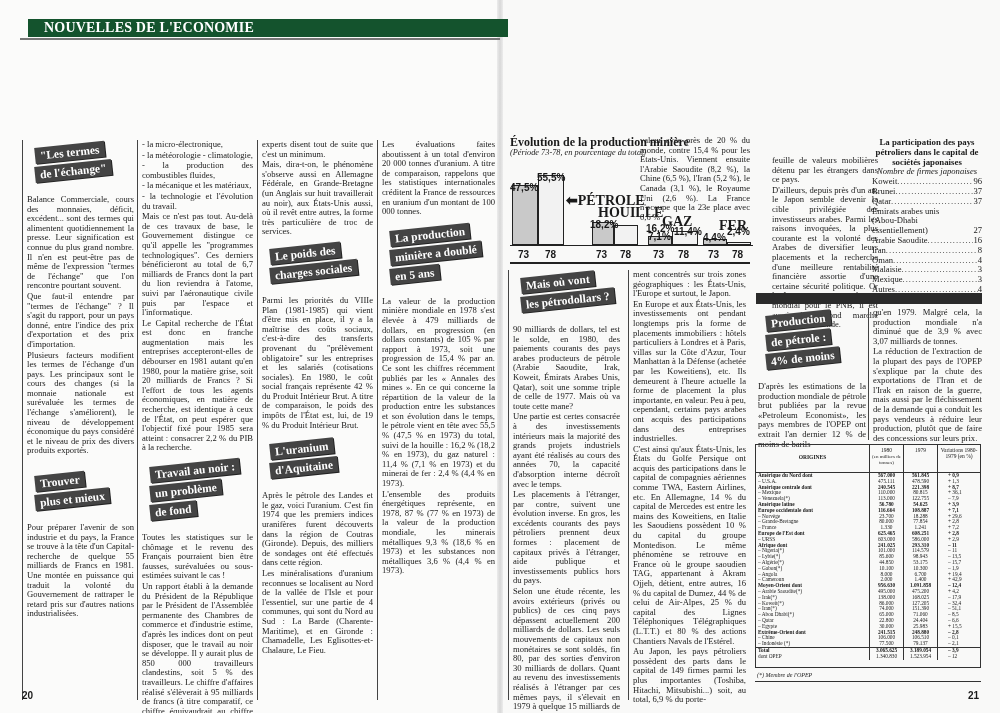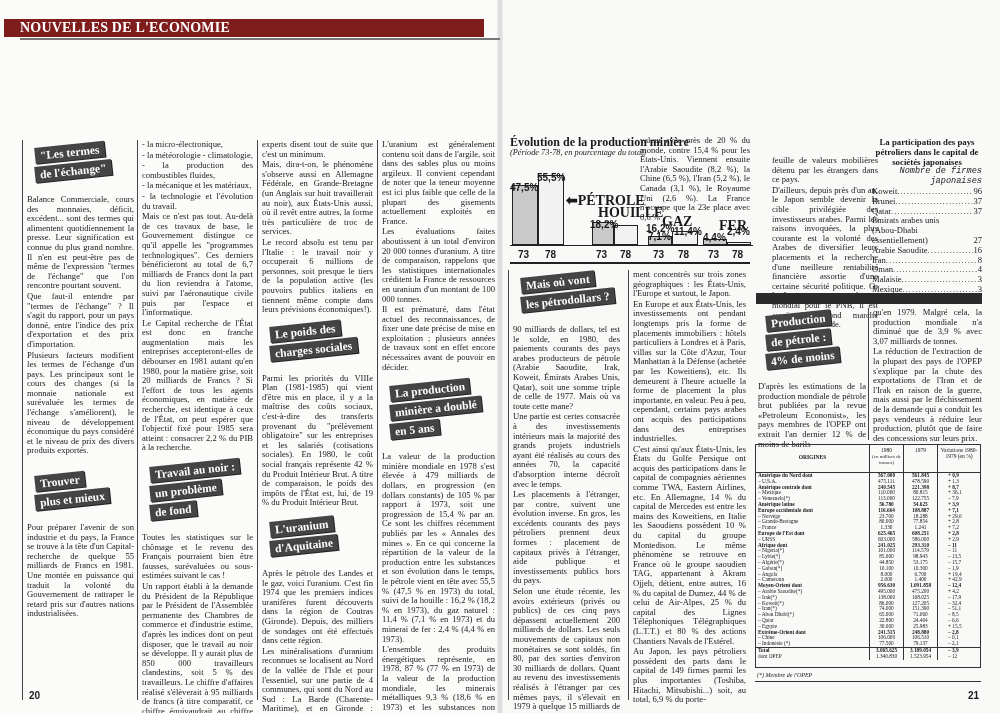--- a/index.html
+++ b/index.html
@@ -3,21 +3,21 @@
 <meta charset="utf-8">
 <style>
   * { box-sizing: border-box; margin: 0; padding: 0; }
   html, body { width: 1000px; height: 713px; background: #fff; overflow: hidden; }
   body { font-family: "Liberation Serif", serif; color: #1a1a1a; position: relative; }
   .page { position: absolute; top: 0; height: 713px; background: #fbfbfa; }
   .page.left { left: 0; width: 500px; }
   .page.right { left: 500px; width: 500px; background: #f9f9f8; }
   .gutter { position: absolute; left: 497px; top: 0; width: 6px; height: 713px; background: linear-gradient(90deg, #ececec, #d8d8d8, #ececec); }
 
-  .header-bar { position: absolute; left: 4px; top: 19px; width: 480px; height: 18px; background: #7f1d1d; }
+  .header-bar { position: absolute; left: 28px; top: 19px; width: 480px; height: 18px; background: #14532d; }
   .header-bar span { position: absolute; left: 16px; top: 1px; color: #fff; font-weight: bold; font-size: 14px; letter-spacing: 0.2px; font-family: "Liberation Serif", serif; }
   .header-rule { position: absolute; left: 20px; top: 38px; width: 480px; height: 2px; background: #777; }
 
   .col { position: absolute; font-size: 8.6px; line-height: 9.6px; text-align: justify; hyphens: auto; padding-left: 4px; border-left: 1px solid #444; }
   .col p { margin-bottom: 0; text-indent: 0; }
   .col p + p { margin-top: 1px; }
 
   .kicker { display: inline-block; background: #444; color: #fff; font-weight: bold; font-size: 11.5px; line-height: 14px; padding: 1px 5px; margin: 1px 0; transform: rotate(-6deg); transform-origin: left center; box-shadow: 1px 1px 0 #222; }
   .kicker-block { margin: 8px 0 12px 8px; }
   .kicker-block .kicker { display: table; margin-bottom: 3px; }
@@ -34,21 +34,21 @@
   .bar.b78 { background: #f2f2f2; }
   .bar-label { position: absolute; font-weight: bold; font-size: 10px; font-family: "Liberation Sans", sans-serif; white-space: nowrap; }
   .year-label { position: absolute; bottom: 0; font-weight: bold; font-size: 10px; font-family: "Liberation Sans", sans-serif; }
   .cat-label { position: absolute; font-weight: bold; font-size: 14px; font-family: "Liberation Serif", serif; white-space: nowrap; }
   .chart-axis { position: absolute; left: 0; bottom: 14px; width: 243px; height: 1px; background: #222; }
   .chart-bottom-rule { position: absolute; left: 510px; top: 262px; width: 240px; height: 2px; background: #222; }
 
   
   .side-box { position: absolute; left: 872px; top: 138px; width: 110px; font-size: 8.6px; line-height: 9.8px; }
   .side-box .sb-title { font-weight: bold; text-align: center; font-size: 8.8px; line-height: 9.8px; }
-  .side-box .sb-sub { font-style: italic; text-align: right; font-family: Liberation Mono, monospace; }
+  .side-box .sb-sub { font-style: italic; text-align: center; }
   .sb-row { display: flex; justify-content: space-between; white-space: nowrap; overflow: hidden; }
   .sb-row .dots { flex: 1; overflow: hidden; letter-spacing: 1px; }
   .sb-row .dots::after { content: "........................................"; }
 
   .dark-bar { position: absolute; left: 756px; top: 293px; width: 226px; height: 11px; background: #2b2b2b; }
 
   
   .tbl-wrap { position: absolute; left: 755px; top: 444px; width: 226px; height: 224px; border: 1px solid #333; font-size: 5.3px; line-height: 5.8px; font-family: "Liberation Serif", serif; }
   .tbl-head { display: grid; grid-template-columns: 113px 34px 34px 43px; border-bottom: 1px solid #333; height: 28px; }
   .tbl-head div { border-left: 1px solid #333; text-align: center; font-size: 5.5px; padding-top: 3px; }
@@ -103,49 +103,46 @@
     <span class="kicker">un problème</span>
     <span class="kicker">de fond</span>
   </div>
   <p>Toutes les statistiques sur le chômage et le revenu des Français pourraient bien être fausses, surévaluées ou sous-estimées suivant le cas !</p>
   <p>Un rapport établi à la demande du Président de la République par le Président de l'Assemblée permanente des Chambres de commerce et d'industrie estime, d'après les indices dont on peut disposer, que le travail au noir se développe. Il y aurait plus de 850 000 travailleurs clandestins, soit 5 % des travailleurs. Le chiffre d'affaires réalisé s'élèverait à 95 milliards de francs (à titre comparatif, ce chiffre équivaudrait au chiffre d'affaires du secteur automobile tout entier) et les</p>
 </div>
 
 <div class="col" style="left:257px; top:140px; width:116px; height:560px;">
   <p>experts disent tout de suite que c'est un minimum.</p>
   <p>Mais, dira-t-on, le phénomène s'observe aussi en Allemagne Fédérale, en Grande-Bretagne (un Anglais sur huit travaillerait au noir), aux États-Unis aussi, où il revêt entre autres, la forme très particulière de troc de services.</p>
-  <p>Le record absolu est tenu par l'Italie : le travail noir y occuperait 6 millions de personnes, soit presque le tiers de la population active (les pouvoirs publics italiens en tiennent même compte dans leurs prévisions économiques!).</p>
   <div class="kicker-block" style="margin-top:12px;">
     <span class="kicker">Le poids des</span>
     <span class="kicker">charges sociales</span>
   </div>
   <p>Parmi les priorités du VIIIe Plan (1981-1985) qui vient d'être mis en place, il y a la maîtrise des coûts sociaux, c'est-à-dire des transferts provenant du "prélèvement obligatoire" sur les entreprises et les salariés (cotisations sociales). En 1980, le coût social français représente 42 % du Produit Intérieur Brut. A titre de comparaison, le poids des impôts de l'État est, lui, de 19 % du Produit Intérieur Brut.</p>
   <div class="kicker-block" style="margin-top:14px;">
     <span class="kicker">L'uranium</span>
     <span class="kicker">d'Aquitaine</span>
   </div>
   <p>Après le pétrole des Landes et le gaz, voici l'uranium. C'est fin 1974 que les premiers indices uranifères furent découverts dans la région de Coutras (Gironde). Depuis, des milliers de sondages ont été effectués dans cette région.</p>
   <p>Les minéralisations d'uranium reconnues se localisent au Nord de la vallée de l'Isle et pour l'essentiel, sur une partie de 4 communes, qui sont du Nord au Sud : La Barde (Charente-Maritime), et en Gironde : Chamadelle, Les Eglisottes-et-Chalaure, Le Fieu.</p>
 </div>
 
 <div class="col" style="left:377px; top:140px; width:118px; height:560px;">
-  <p>L'uranium est généralement contenu soit dans de l'argile, soit dans des sables plus ou moins argileux. Il convient cependant de noter que la teneur moyenne est ici plus faible que celle de la plupart des gisements actuellement exploités en France.</p>
   <p>Les évaluations faites aboutissent à un total d'environ 20 000 tonnes d'uranium. A titre de comparaison, rappelons que les statistiques internationales créditent la France de ressources en uranium d'un montant de 100 000 tonnes.</p>
-  <p>Il est prématuré, dans l'état actuel des reconnaissances, de fixer une date précise de mise en exploitation ; plusieurs années de travaux sont en effet encore nécessaires avant de pouvoir en décider.</p>
   <div class="kicker-block" style="margin-top:14px;">
     <span class="kicker">La production</span>
     <span class="kicker">minière a doublé</span>
     <span class="kicker">en 5 ans</span>
   </div>
   <p>La valeur de la production minière mondiale en 1978 s'est élevée à 479 milliards de dollars, en progression (en dollars constants) de 105 % par rapport à 1973, soit une progression de 15,4 % par an. Ce sont les chiffres récemment publiés par les « Annales des mines ». En ce qui concerne la répartition de la valeur de la production entre les substances et son évolution dans le temps, le pétrole vient en tête avec 55,5 % (47,5 % en 1973) du total, suivi de la houille : 16,2 % (18,2 % en 1973), du gaz naturel : 11,4 % (7,1 % en 1973) et du minerai de fer : 2,4 % (4,4 % en 1973).</p>
   <p>L'ensemble des produits énergétiques représente, en 1978, 87 % (77 % en 1973) de la valeur de la production mondiale, les minerais métalliques 9,3 % (18,6 % en 1973) et les substances non métalliques 3,6 % (4,4 % en 1973).</p>
 
 </div>
 
-<div class="page-num" style="left:22px; top:690px;margin-left:7px;">20</div>
+<div class="page-num" style="left:22px; top:690px;">20</div>
 
 <div class="chart">
   <div class="chart-title">Évolution de la production minière</div>
   <div class="chart-sub">(Période 73-78, en pourcentage du total)</div>
   <div class="chart-area">
 
     <div class="bar b73" style="left:2px; width:26px; height:60px;"></div>
     <div class="bar b78" style="left:28px; width:26px; height:70px;"></div>
     <div class="bar-label" style="left:0; top:12px;">47,5%</div>
     <div class="bar-label" style="left:27px; top:2px;">55,5%</div>

